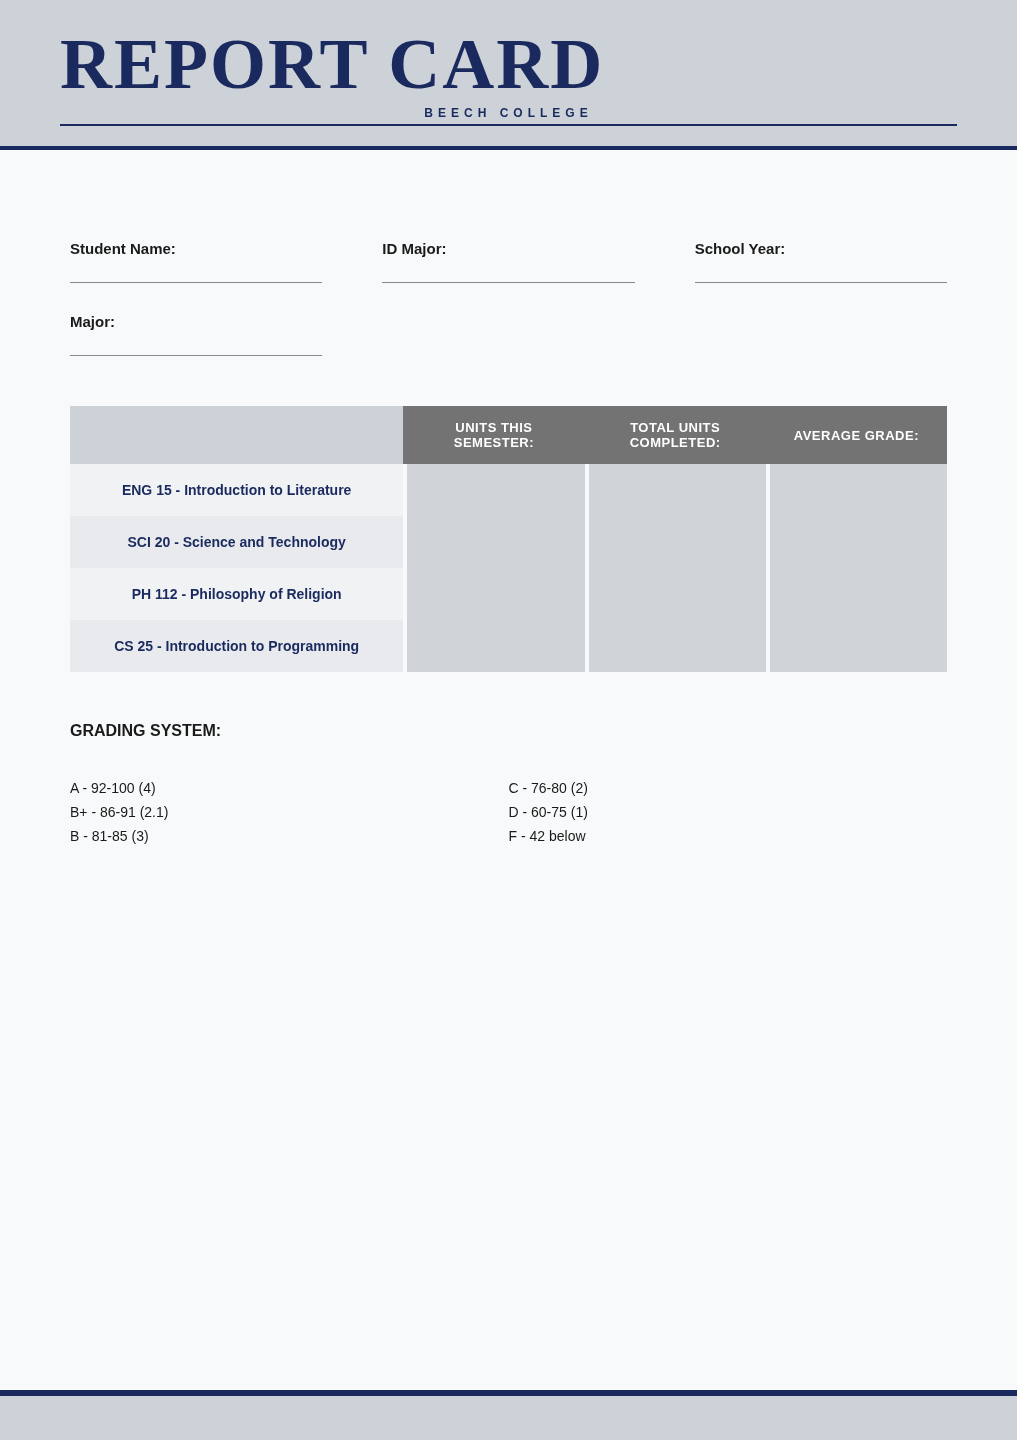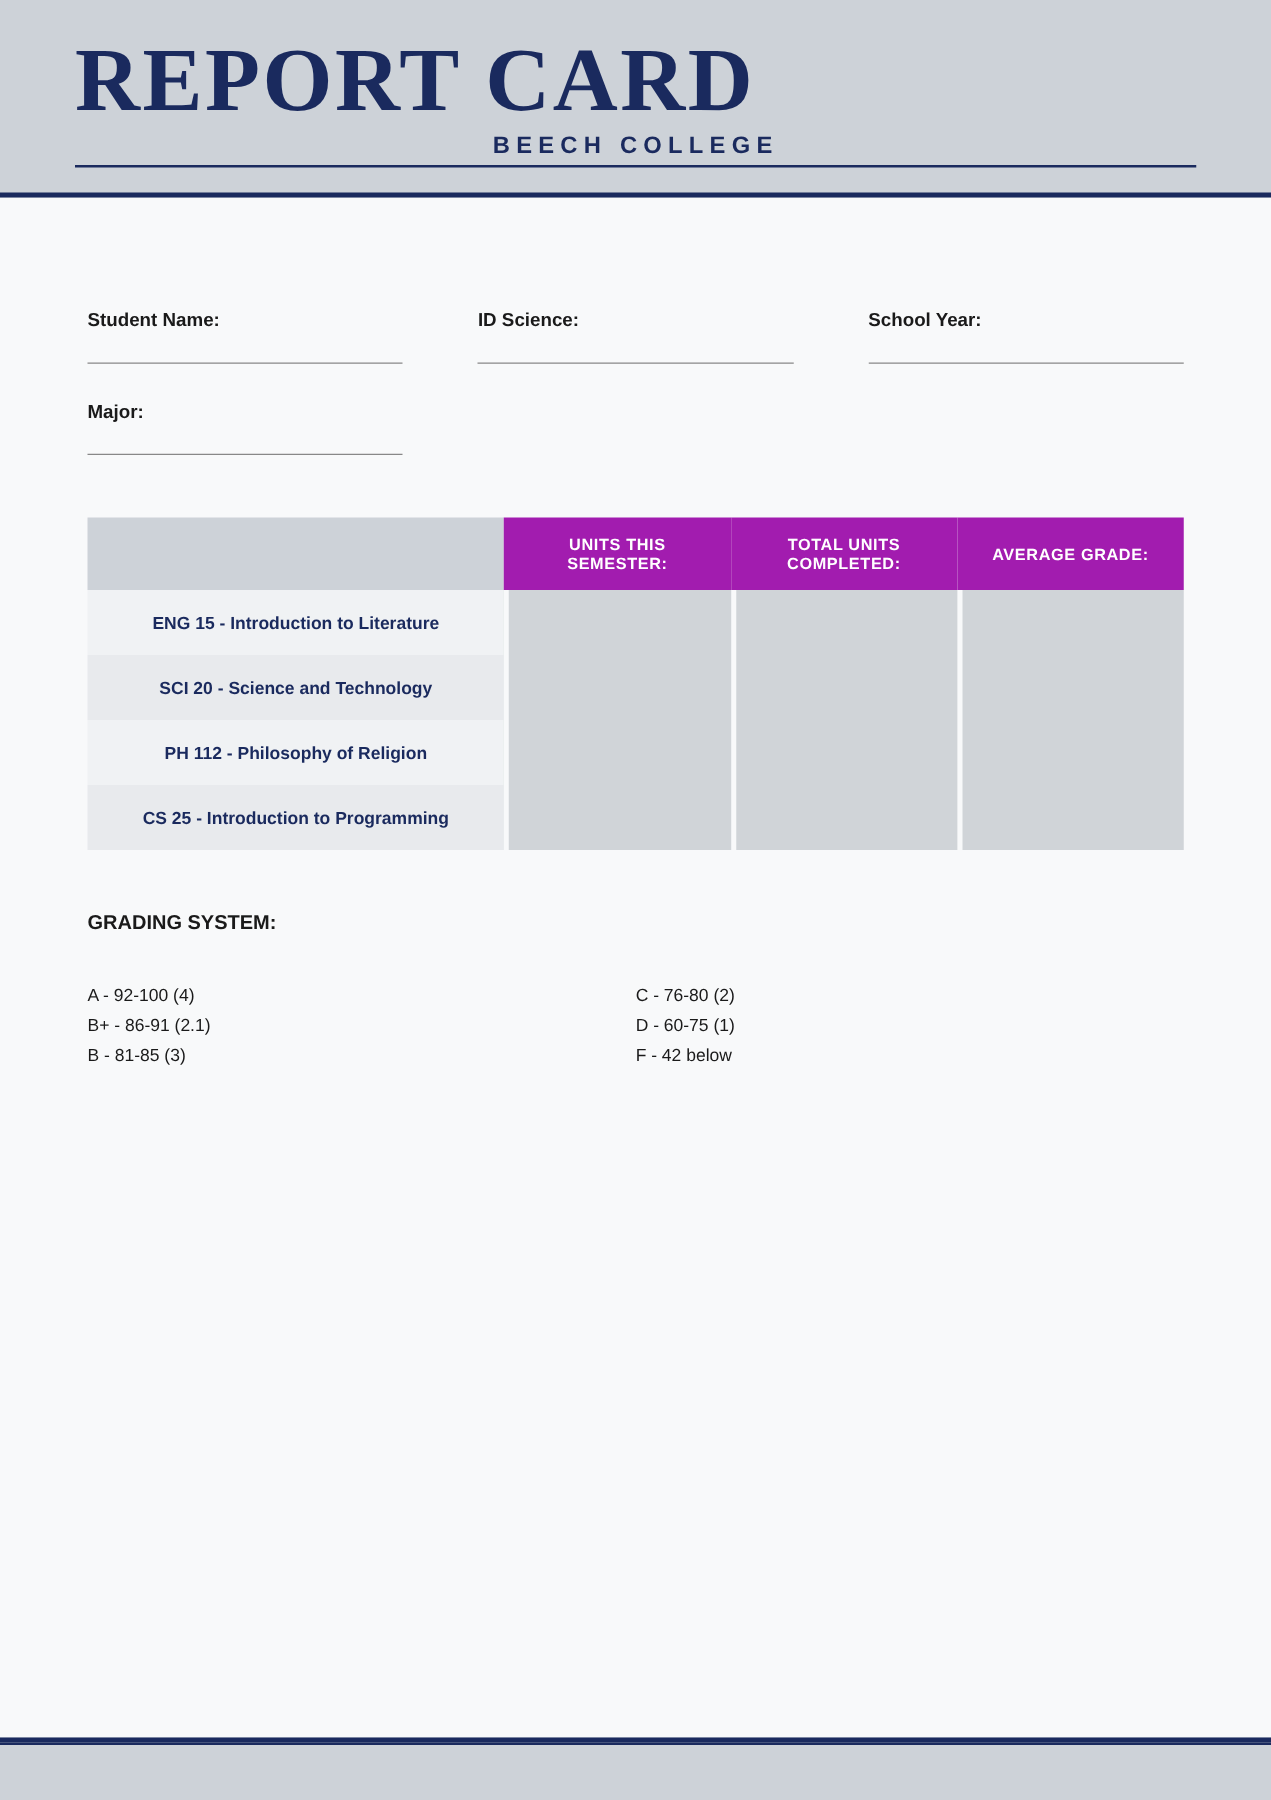--- a/index.html
+++ b/index.html
@@ -45,21 +45,21 @@
       font-size: 72px;
       font-weight: 900;
       color: #1a2a5e;
       letter-spacing: 2px;
       line-height: 1;
       font-family: Georgia, serif;
     }
 
     .college-name {
       text-align: center;
-      font-size: 19px;
+      font-size: 12px;
       font-weight: bold;
       color: #1a2a5e;
       letter-spacing: 5px;
       margin-top: 6px;
       font-family: Arial, sans-serif;
     }
 
     
     .main-content {
       background: #f8f9fa;
@@ -97,21 +97,21 @@
 
     
     .grades-table {
       width: 100%;
       border-collapse: separate;
       border-spacing: 0;
       margin-bottom: 50px;
     }
 
     .table-header-row th {
-      background: #a21caf;
+      background: #737373;
       color: #ffffff;
       font-size: 13px;
       font-weight: bold;
       font-family: Arial, sans-serif;
       text-align: center;
       padding: 14px 10px;
       letter-spacing: 0.5px;
     }
 
     .table-header-row th:first-child {
@@ -217,21 +217,21 @@
   </div>
 
   <div class="main-content">
 
     <div class="student-info">
       <div class="info-field">
         <div class="info-label">Student Name:</div>
         <div class="info-line"></div>
       </div>
       <div class="info-field">
-        <div class="info-label">ID Science:</div>
+        <div class="info-label">ID Major:</div>
         <div class="info-line"></div>
       </div>
       <div class="info-field">
         <div class="info-label">School Year:</div>
         <div class="info-line"></div>
       </div>
       <div class="info-field">
         <div class="info-label">Major:</div>
         <div class="info-line"></div>
       </div>

